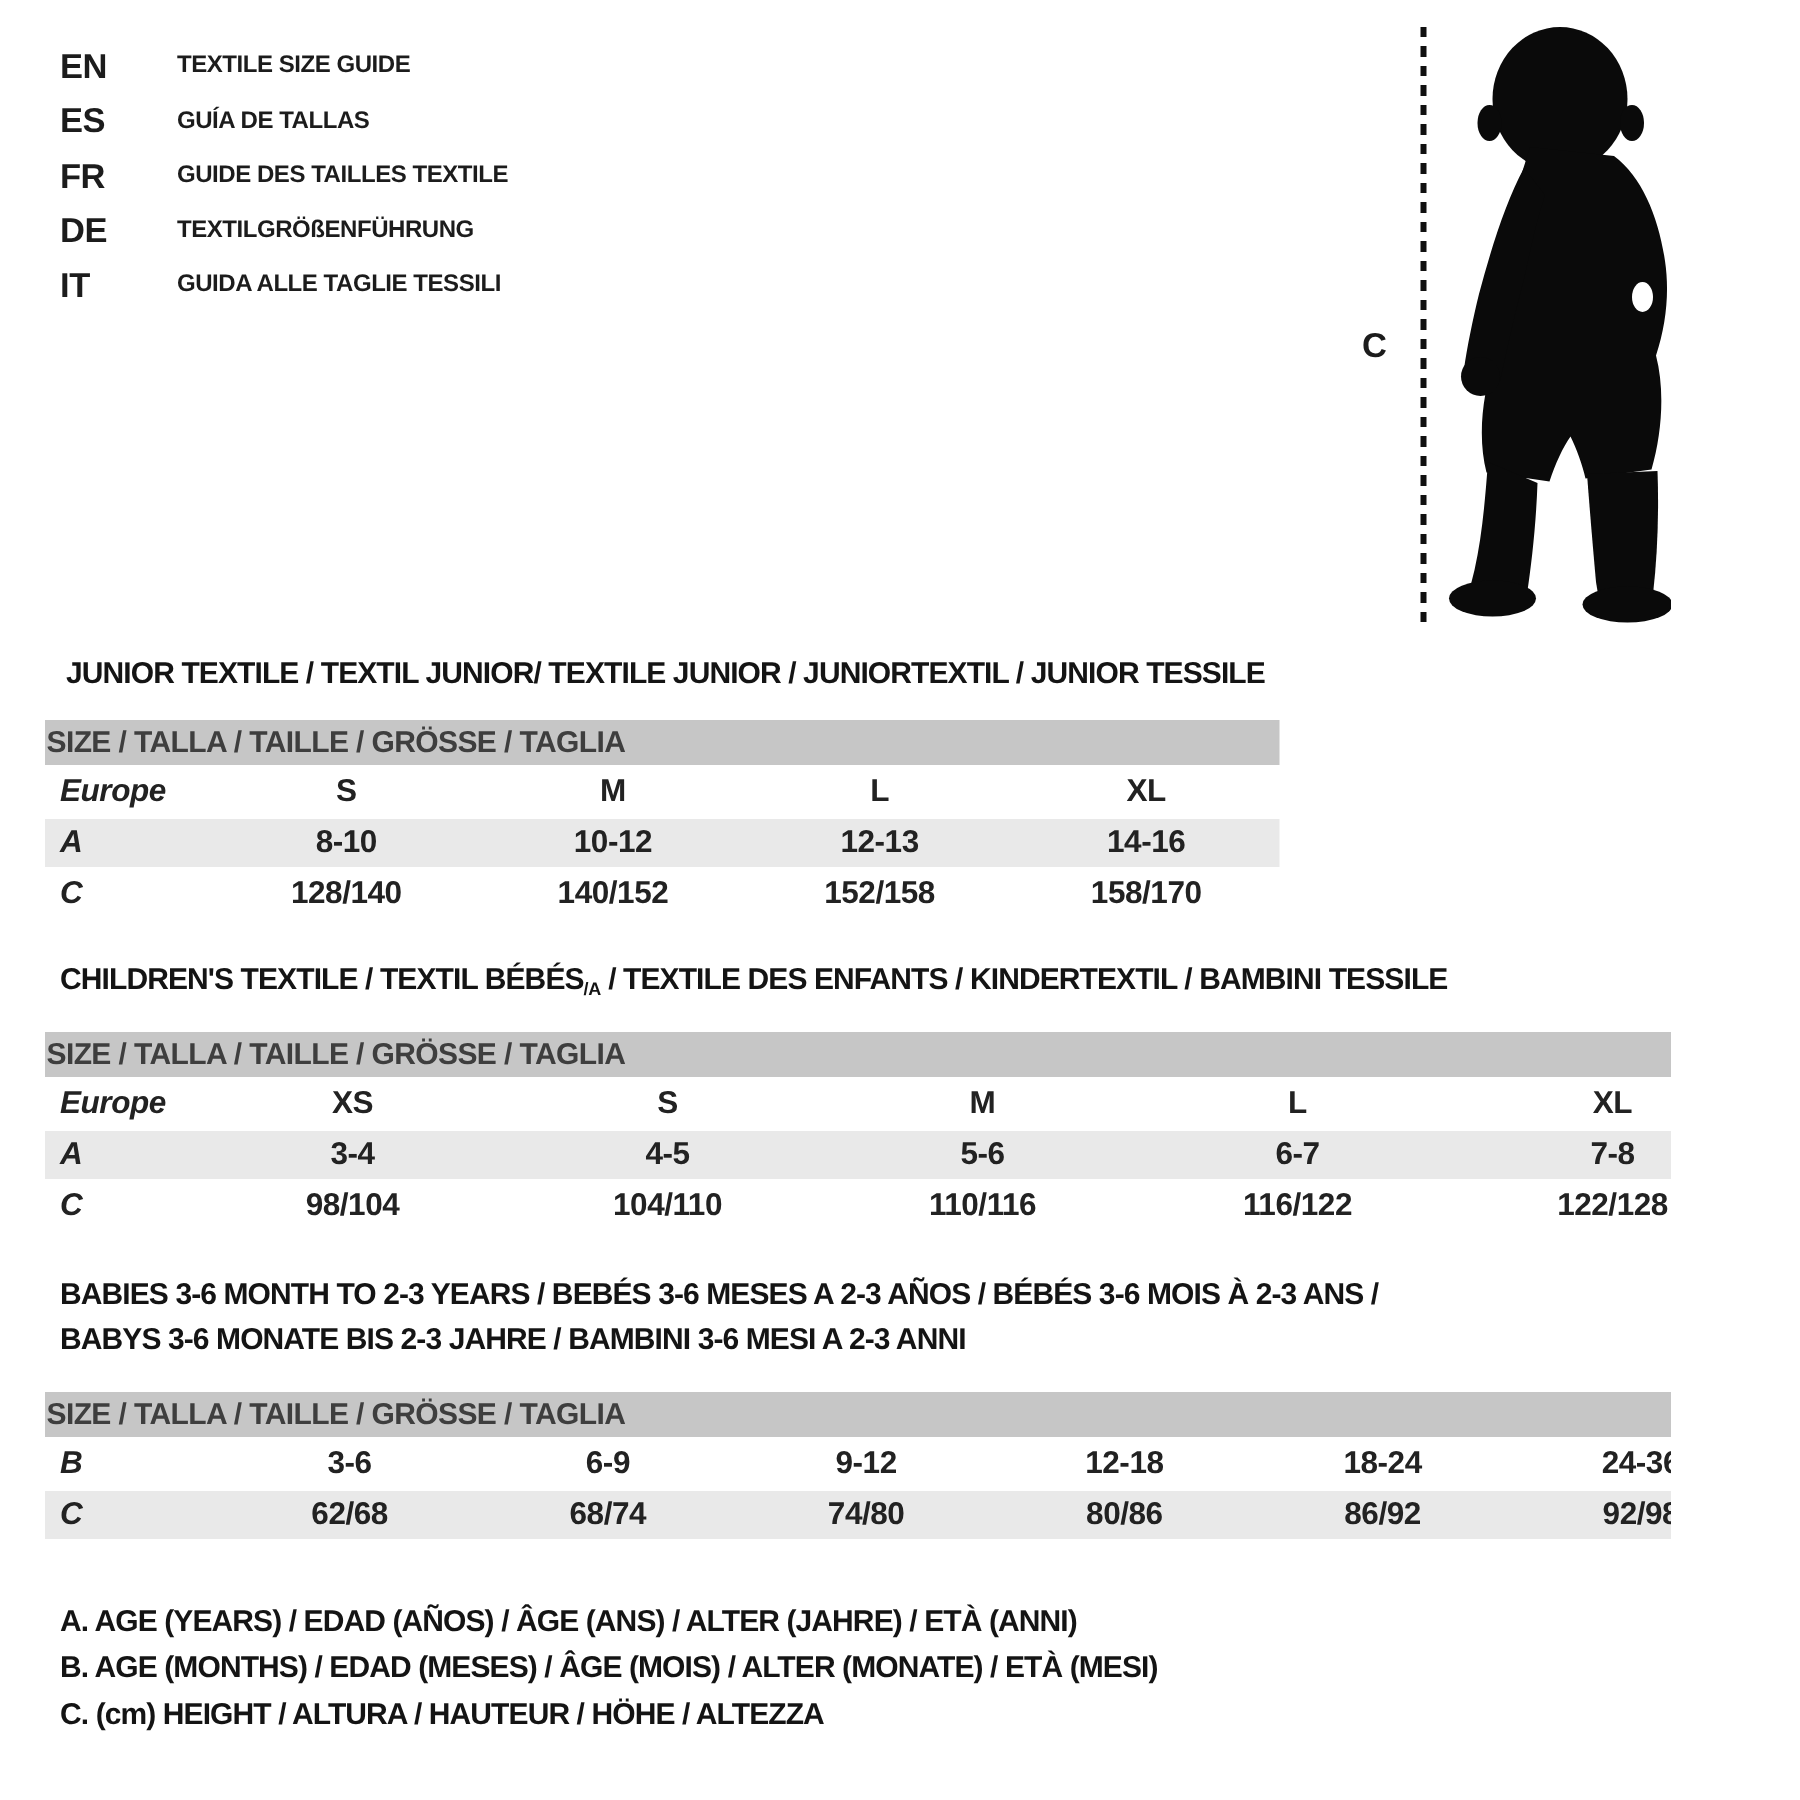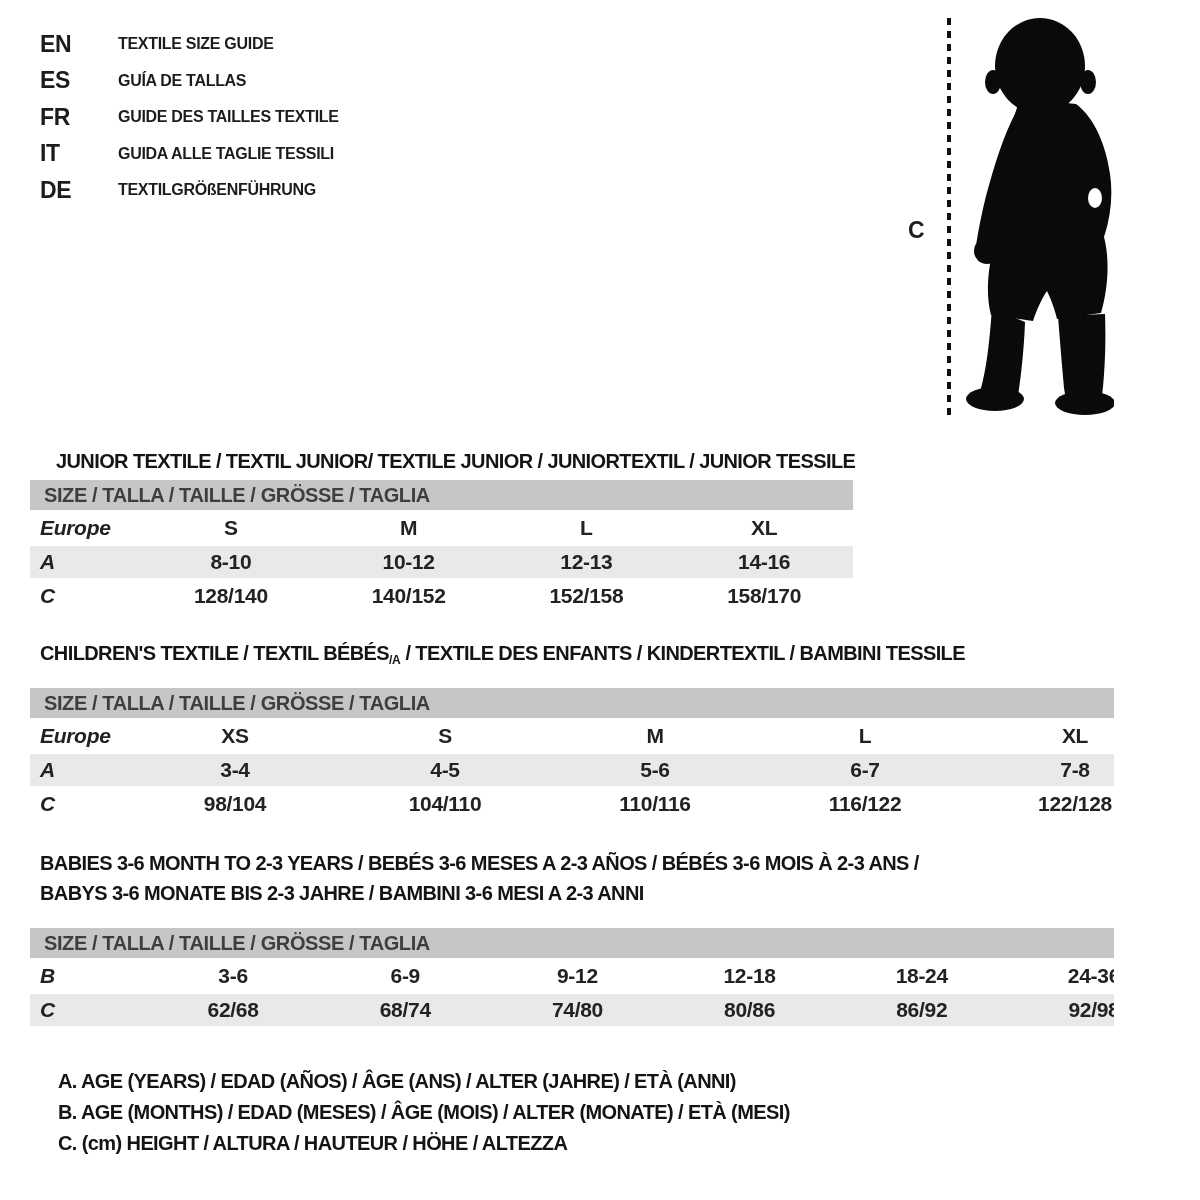--- a/index.html
+++ b/index.html
@@ -17,63 +17,63 @@
     position:absolute;left:947px;top:18px;width:4px;height:398px;
     background:repeating-linear-gradient(to bottom,#101010 0 7px,transparent 7px 13px);
   }
   .c-label{position:absolute;left:908px;top:217px;font-size:23px;}
   .baby-svg{position:absolute;left:958px;top:8px;width:185px;height:410px;}
   
   .sec-title{position:absolute;left:40px;font-size:20px;letter-spacing:-0.6px;white-space:nowrap;color:#141414;}
   .sec-title .subscript{font-size:12px;position:relative;top:4px;letter-spacing:-0.3px;}
   .tbl{position:absolute;left:30px;}
   .tbl-header{
-    height:30px;display:flex;align-items:center;padding-left:14px;box-sizing:border-box;
+    height:30px;display:flex;align-items:center;padding-left:1px;box-sizing:border-box;
     background:#c6c6c6;color:#3e3e3e;font-size:20px;letter-spacing:-0.4px;
   }
   .tbl-row{display:grid;height:32px;margin-top:2px;align-items:center;font-size:21px;letter-spacing:-0.3px;color:#222;}
   .row-shade{background:#e9e9e9;}
   .row-white{background:#ffffff;}
   .row-label{padding-left:10px;text-align:left;font-style:italic;}
   .cell{text-align:center;}
   .cols4{grid-template-columns:112px repeat(4,1fr);}
   .cols5{grid-template-columns:100px repeat(5,1fr);}
   .cols6{grid-template-columns:117px repeat(6,1fr);}
   .t-junior{top:480px;width:823px;}
   .t-children{top:688px;width:1150px;}
   .t-babies{top:928px;width:1150px;}
   
   .legend{position:absolute;left:40px;top:1070px;}
-  .legend-line{height:31px;font-size:20px;letter-spacing:-0.6px;white-space:nowrap;color:#141414;margin-left:18px;}
+  .legend-line{height:31px;font-size:20px;letter-spacing:-0.6px;white-space:nowrap;color:#141414;}
 </style>
 </head>
 <body>
 
 <div class="page">
 
   <section class="lang-block">
     <div class="lang-row">
       <span class="lang-code">EN</span>
       <span class="lang-title">TEXTILE SIZE GUIDE</span>
     </div>
     <div class="lang-row">
       <span class="lang-code">ES</span>
       <span class="lang-title">GUÍA DE TALLAS</span>
     </div>
     <div class="lang-row">
       <span class="lang-code">FR</span>
       <span class="lang-title">GUIDE DES TAILLES TEXTILE</span>
     </div>
     <div class="lang-row">
+      <span class="lang-code">DE</span>
+      <span class="lang-title">TEXTILGRÖßENFÜHRUNG</span>
+    </div>
+    <div class="lang-row">
       <span class="lang-code">IT</span>
       <span class="lang-title">GUIDA ALLE TAGLIE TESSILI</span>
-    </div>
-    <div class="lang-row">
-      <span class="lang-code">DE</span>
-      <span class="lang-title">TEXTILGRÖßENFÜHRUNG</span>
     </div>
   </section>
 
   <span class="c-label">C</span>
   <div class="dash-line"></div>
   <svg class="baby-svg" viewBox="0 0 185 410" aria-hidden="true">
     <g fill="#0a0a0a">
       <ellipse cx="82" cy="58" rx="45" ry="48"></ellipse>
       <ellipse cx="35" cy="74" rx="8" ry="12"></ellipse>
       <ellipse cx="130" cy="74" rx="8" ry="12"></ellipse>
@@ -81,21 +81,21 @@
       <path d="M58,104 C46,126 36,158 28,188 C24,204 20,224 18,238 L42,246 C47,224 52,200 58,178 C62,160 66,140 72,122 Z"></path>
       <ellipse cx="29" cy="243" rx="13" ry="13"></ellipse>
       <path d="M34,300 C32,326 30,350 25,372 L22,384 L60,388 C63,368 66,342 67,314 Z"></path>
       <ellipse cx="37" cy="391" rx="29" ry="12"></ellipse>
       <path d="M100,308 C102,334 104,358 106,380 L108,392 L144,388 C147,362 148,334 147,306 Z"></path>
       <ellipse cx="127" cy="395" rx="30" ry="12"></ellipse>
     </g>
     <ellipse cx="137" cy="190" rx="7" ry="10" fill="#ffffff"></ellipse>
   </svg>
 
-  <h2 class="sec-title" style="top:434px;margin:16px;">JUNIOR TEXTILE / TEXTIL JUNIOR/ TEXTILE JUNIOR / JUNIORTEXTIL / JUNIOR TESSILE</h2>
+  <h2 class="sec-title" style="top:434px;margin:4px;">JUNIOR TEXTILE / TEXTIL JUNIOR/ TEXTILE JUNIOR / JUNIORTEXTIL / JUNIOR TESSILE</h2>
   <div class="tbl t-junior">
     <div class="tbl-header">SIZE / TALLA / TAILLE / GRÖSSE / TAGLIA</div>
     <div class="tbl-row cols4 row-white">
       <span class="row-label">Europe</span>
       <span class="cell">S</span>
       <span class="cell">M</span>
       <span class="cell">L</span>
       <span class="cell">XL</span>
     </div>
     <div class="tbl-row cols4 row-shade">

